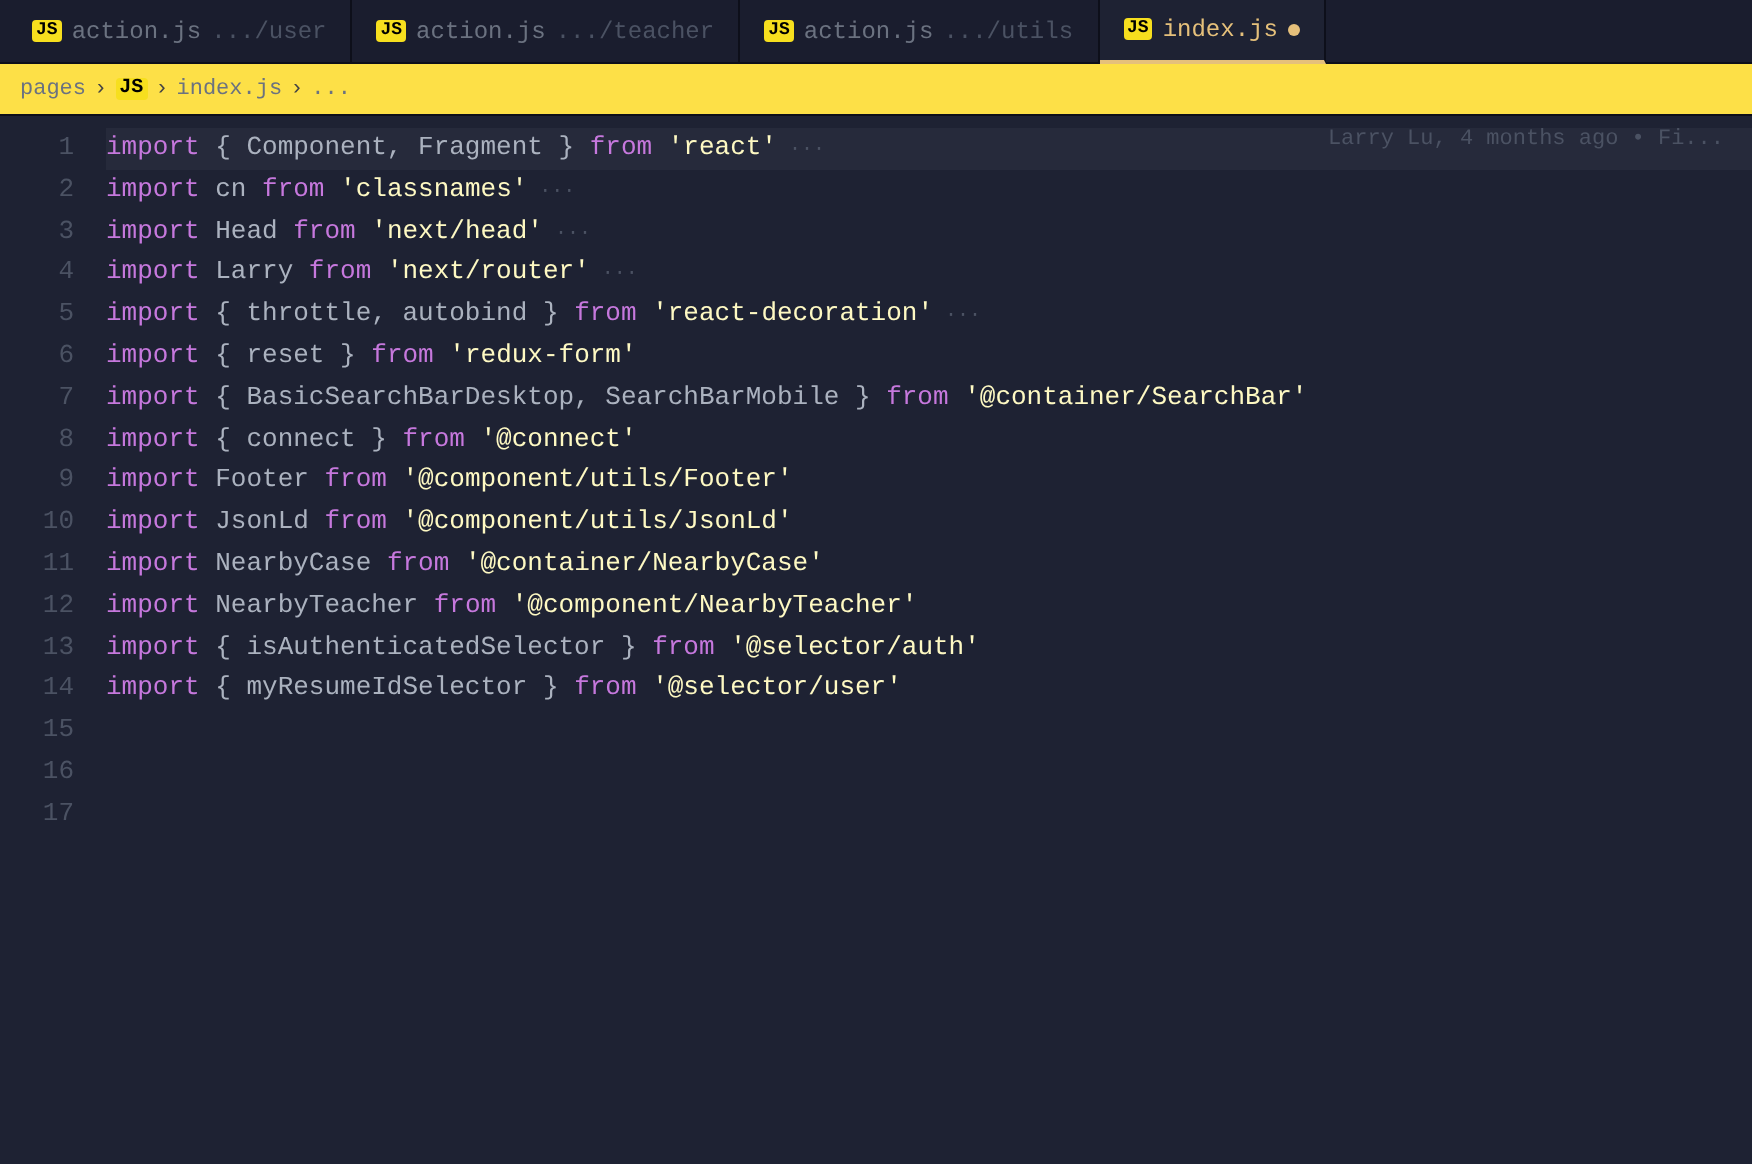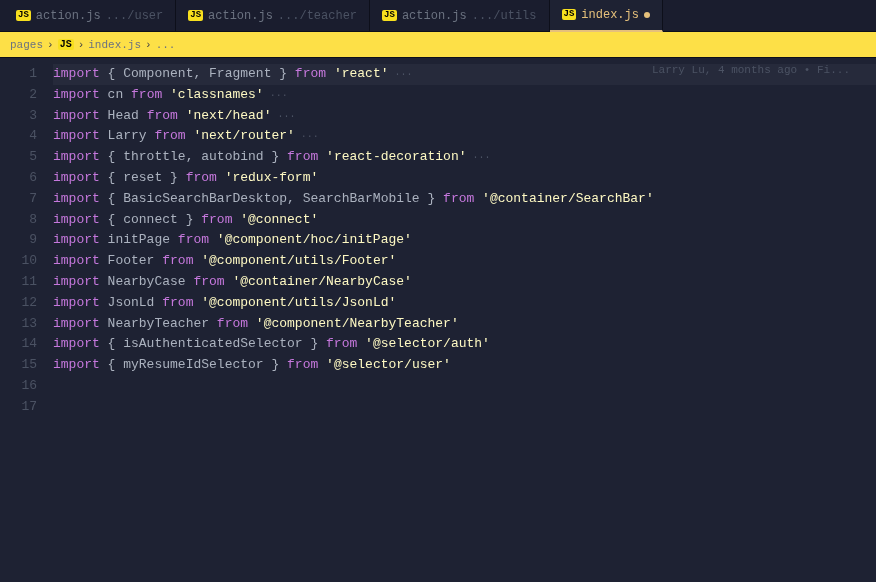--- a/index.html
+++ b/index.html
@@ -96,21 +96,21 @@
     .code-content {
       flex: 1;
       padding: 6px 0 6px 8px;
       overflow: hidden;
       position: relative;
     }
 
     
     .blame-overlay {
       position: absolute;
-      right: 16px;
+      right: 4px;
       top: 6px;
       color: #4b5263;
       font-size: 11px;
       padding-right: 10px;
       white-space: nowrap;
       pointer-events: none;
     }
 
     .code-line {
       height: 20.8px;
@@ -213,37 +213,34 @@
     </div>
 
     <div class="code-line">
       <span class="kw">import</span><span class="punct"> { </span><span class="id">BasicSearchBarDesktop, SearchBarMobile</span><span class="punct"> } </span><span class="kw">from</span><span class="str"> '@container/SearchBar'</span>
     </div>
 
     <div class="code-line">
       <span class="kw">import</span><span class="punct"> { </span><span class="id">connect</span><span class="punct"> } </span><span class="kw">from</span><span class="str"> '@connect'</span>
     </div>
 
-    <div class="code-line">
-      <span class="kw">import</span><span class="id"> initPage </span><span class="kw">from</span><span class="str"> '@component/hoc/initPage'</span>
-    </div>
 
     <div class="code-line">
       <span class="kw">import</span><span class="id"> Footer </span><span class="kw">from</span><span class="str"> '@component/utils/Footer'</span>
     </div>
 
     <div class="code-line">
+      <span class="kw">import</span><span class="id"> JsonLd </span><span class="kw">from</span><span class="str"> '@component/utils/JsonLd'</span>
+    </div>
+
+    <div class="code-line">
       <span class="kw">import</span><span class="id"> NearbyCase </span><span class="kw">from</span><span class="str"> '@container/NearbyCase'</span>
     </div>
 
     <div class="code-line">
-      <span class="kw">import</span><span class="id"> JsonLd </span><span class="kw">from</span><span class="str"> '@component/utils/JsonLd'</span>
-    </div>
-
-    <div class="code-line">
       <span class="kw">import</span><span class="id"> NearbyTeacher </span><span class="kw">from</span><span class="str"> '@component/NearbyTeacher'</span>
     </div>
 
 
 
     <div class="code-line">
       <span class="kw">import</span><span class="punct"> { </span><span class="id">isAuthenticatedSelector</span><span class="punct"> } </span><span class="kw">from</span><span class="str"> '@selector/auth'</span>
     </div>
 
     <div class="code-line">

